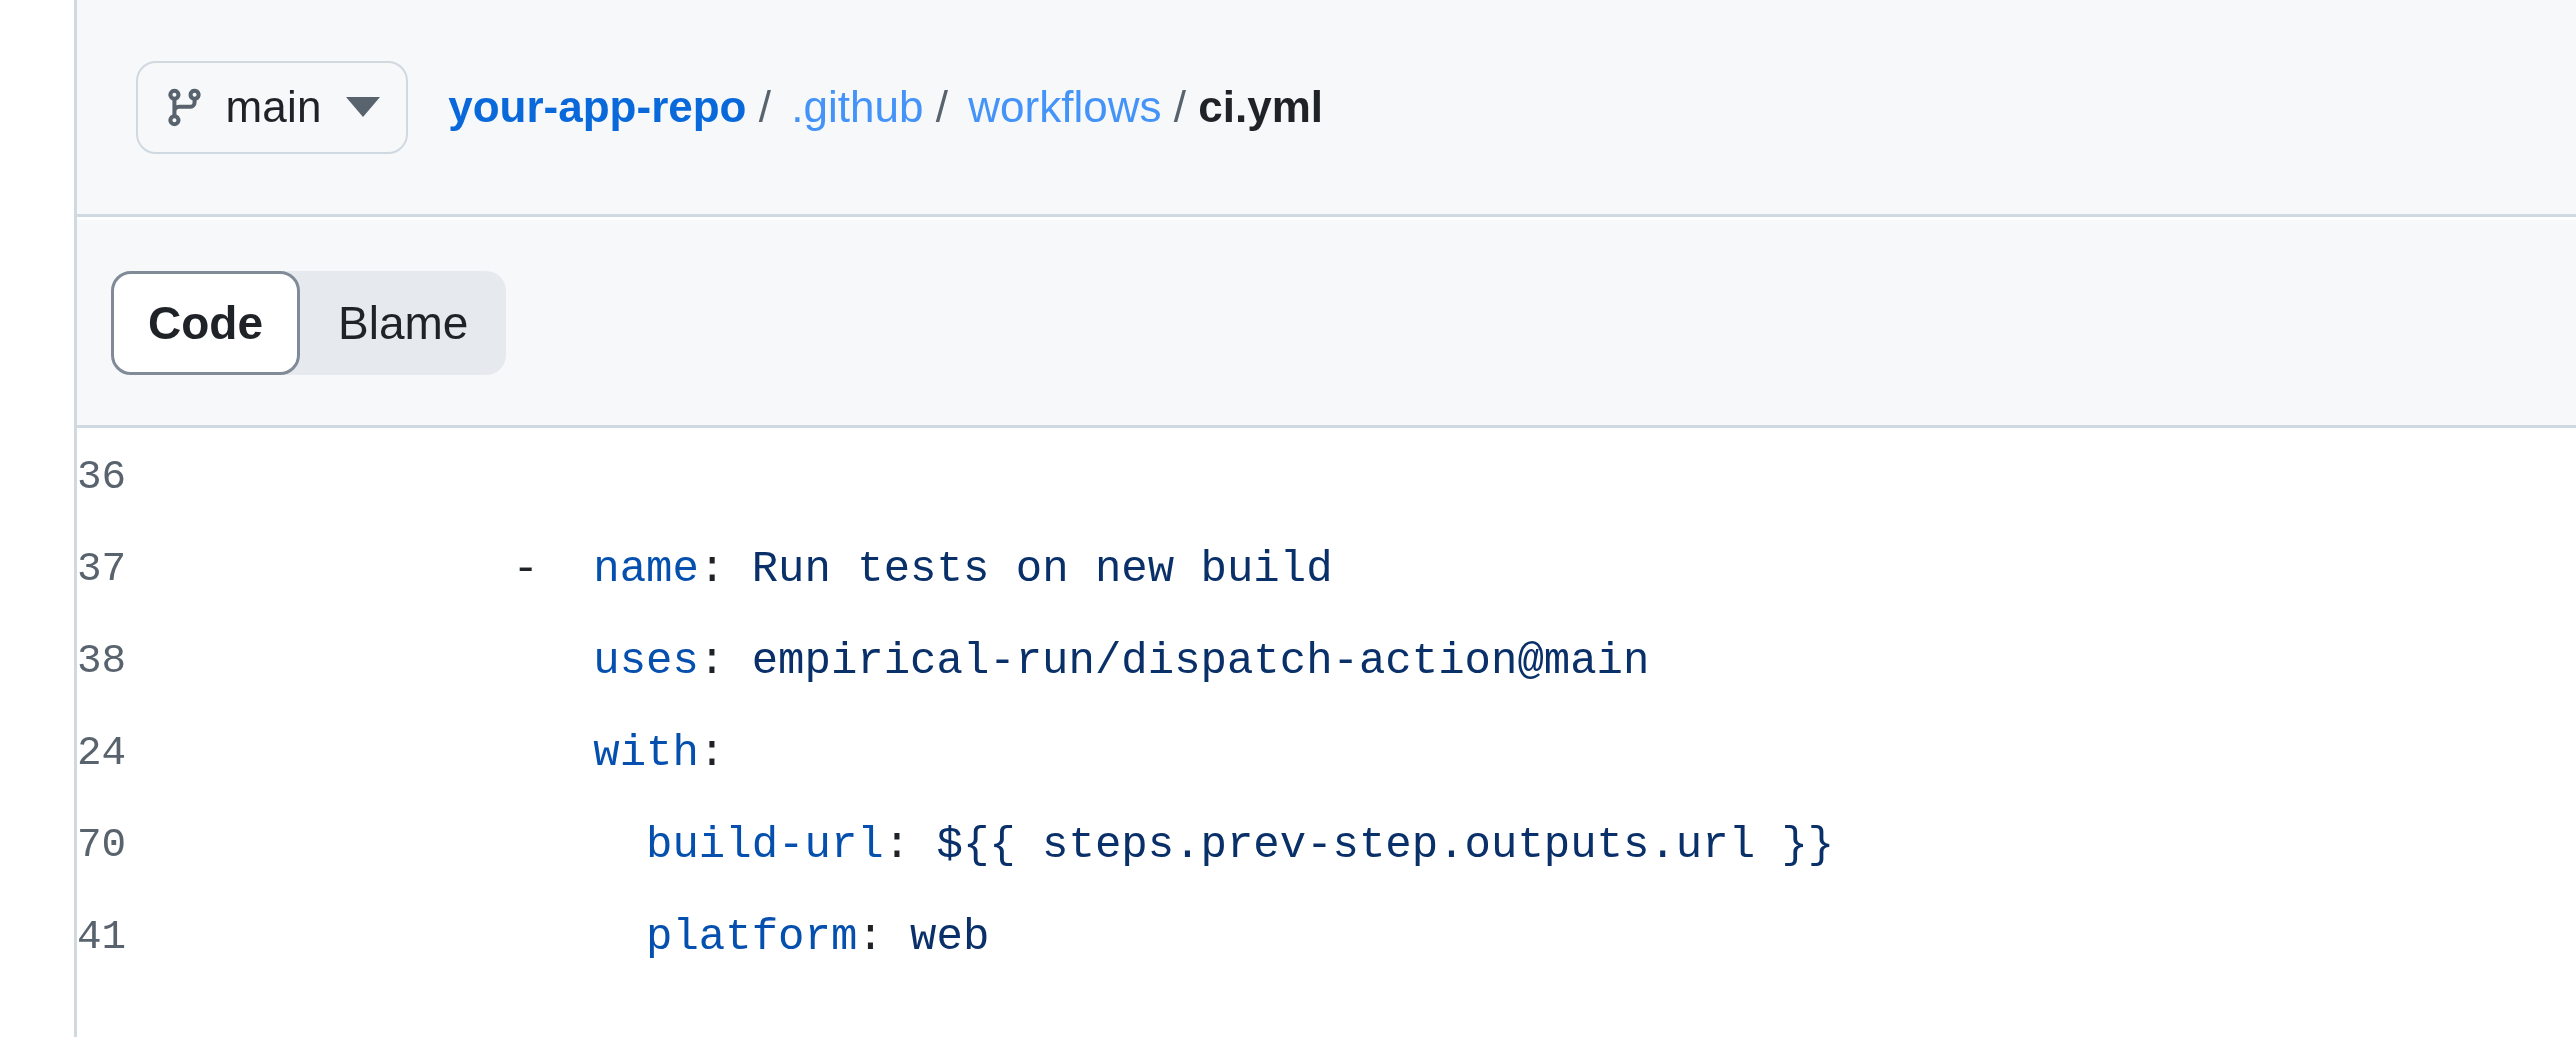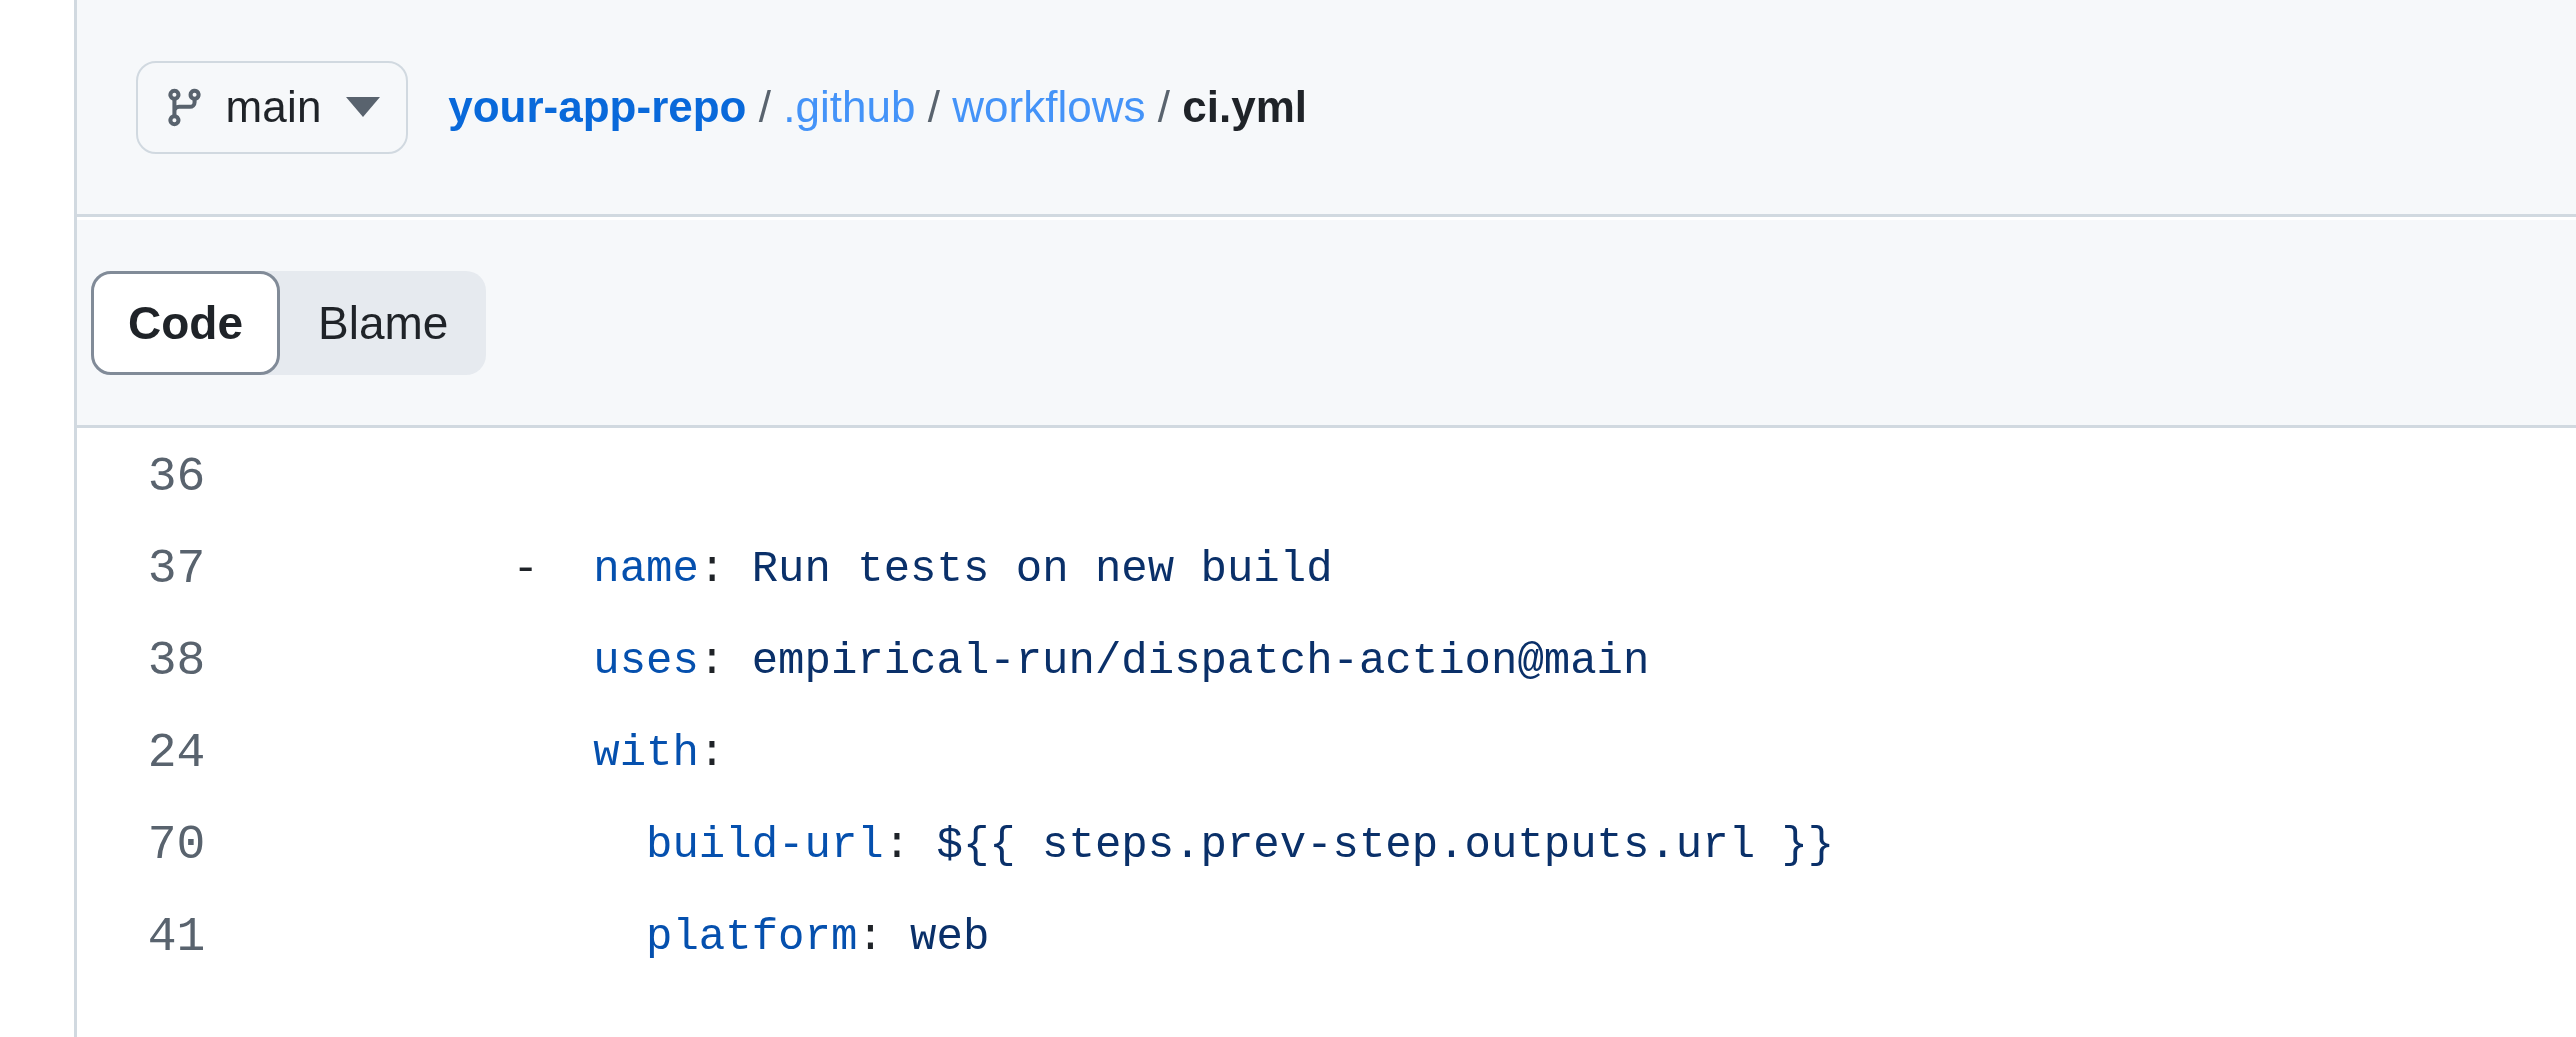--- a/index.html
+++ b/index.html
@@ -102,20 +102,21 @@
   }
   .crumb-repo {
     color: #0969da;
     font-weight: 700;
     cursor: pointer;
   }
   .crumb-link {
     color: #4493f8;
     font-weight: 400;
     cursor: pointer;
+    margin-left: 8px;
   }
   .crumb-sep {
     color: #59636e;
     font-weight: 400;
     margin: 0 12.3px;
   }
   .crumb-current {
     color: #1f2328;
     font-weight: 700;
   }
@@ -124,21 +125,21 @@
   .tab-row {
     position: absolute;
     left: 0; top: 220px;
     width: 2499px;
     height: 208px;
     background: #f6f8fa;
     box-sizing: border-box;
     border-bottom: 3.1px solid #d1d9e0;
     display: flex;
     align-items: center;
-    padding-left: 14px;
+    padding-left: 34px;
   }
   .segmented {
     display: inline-flex;
     align-items: center;
     background: #e6eaef;
     border-radius: 20px;
     height: 104px;
     padding: 0;
     box-sizing: border-box;
   }
@@ -179,24 +180,24 @@
   .code-table {
     border-collapse: collapse;
     width: 100%;
     font-family: "Liberation Mono", "DejaVu Sans Mono", monospace;
     font-size: 44px;
   }
   .code-table tr { height: 92px; }
   .ln {
     width: 199px;
     min-width: 199px;
-    text-align: center;
+    text-align: left;
     padding: 0 40px 0 0;
     color: #59636e;
-    font-size: 48px;
+    font-size: 41px;
     font-family: "Liberation Mono", "DejaVu Sans Mono", monospace;
     vertical-align: middle;
     user-select: none;
     white-space: nowrap;
   }
   .lc {
     padding: 0 0 0 38px;
     vertical-align: middle;
     white-space: pre;
     color: #0a3069;

